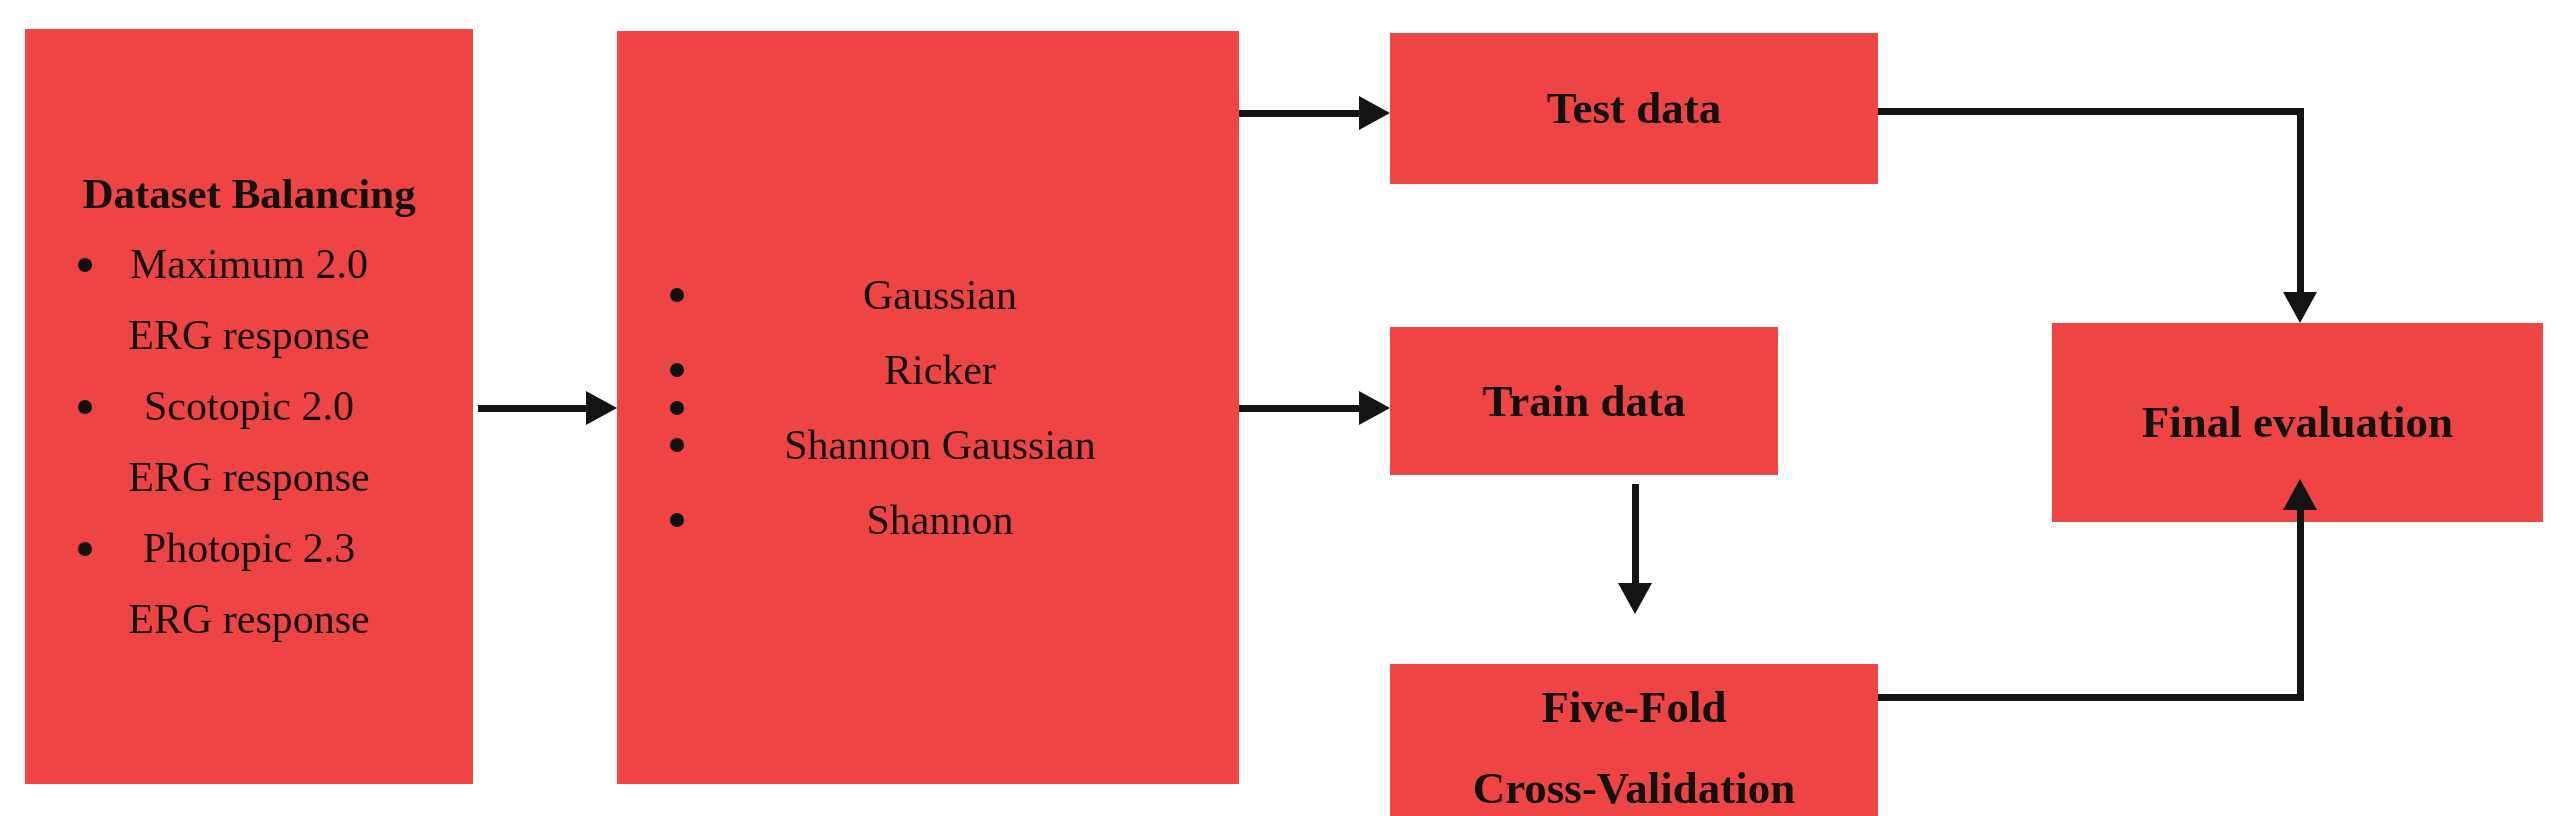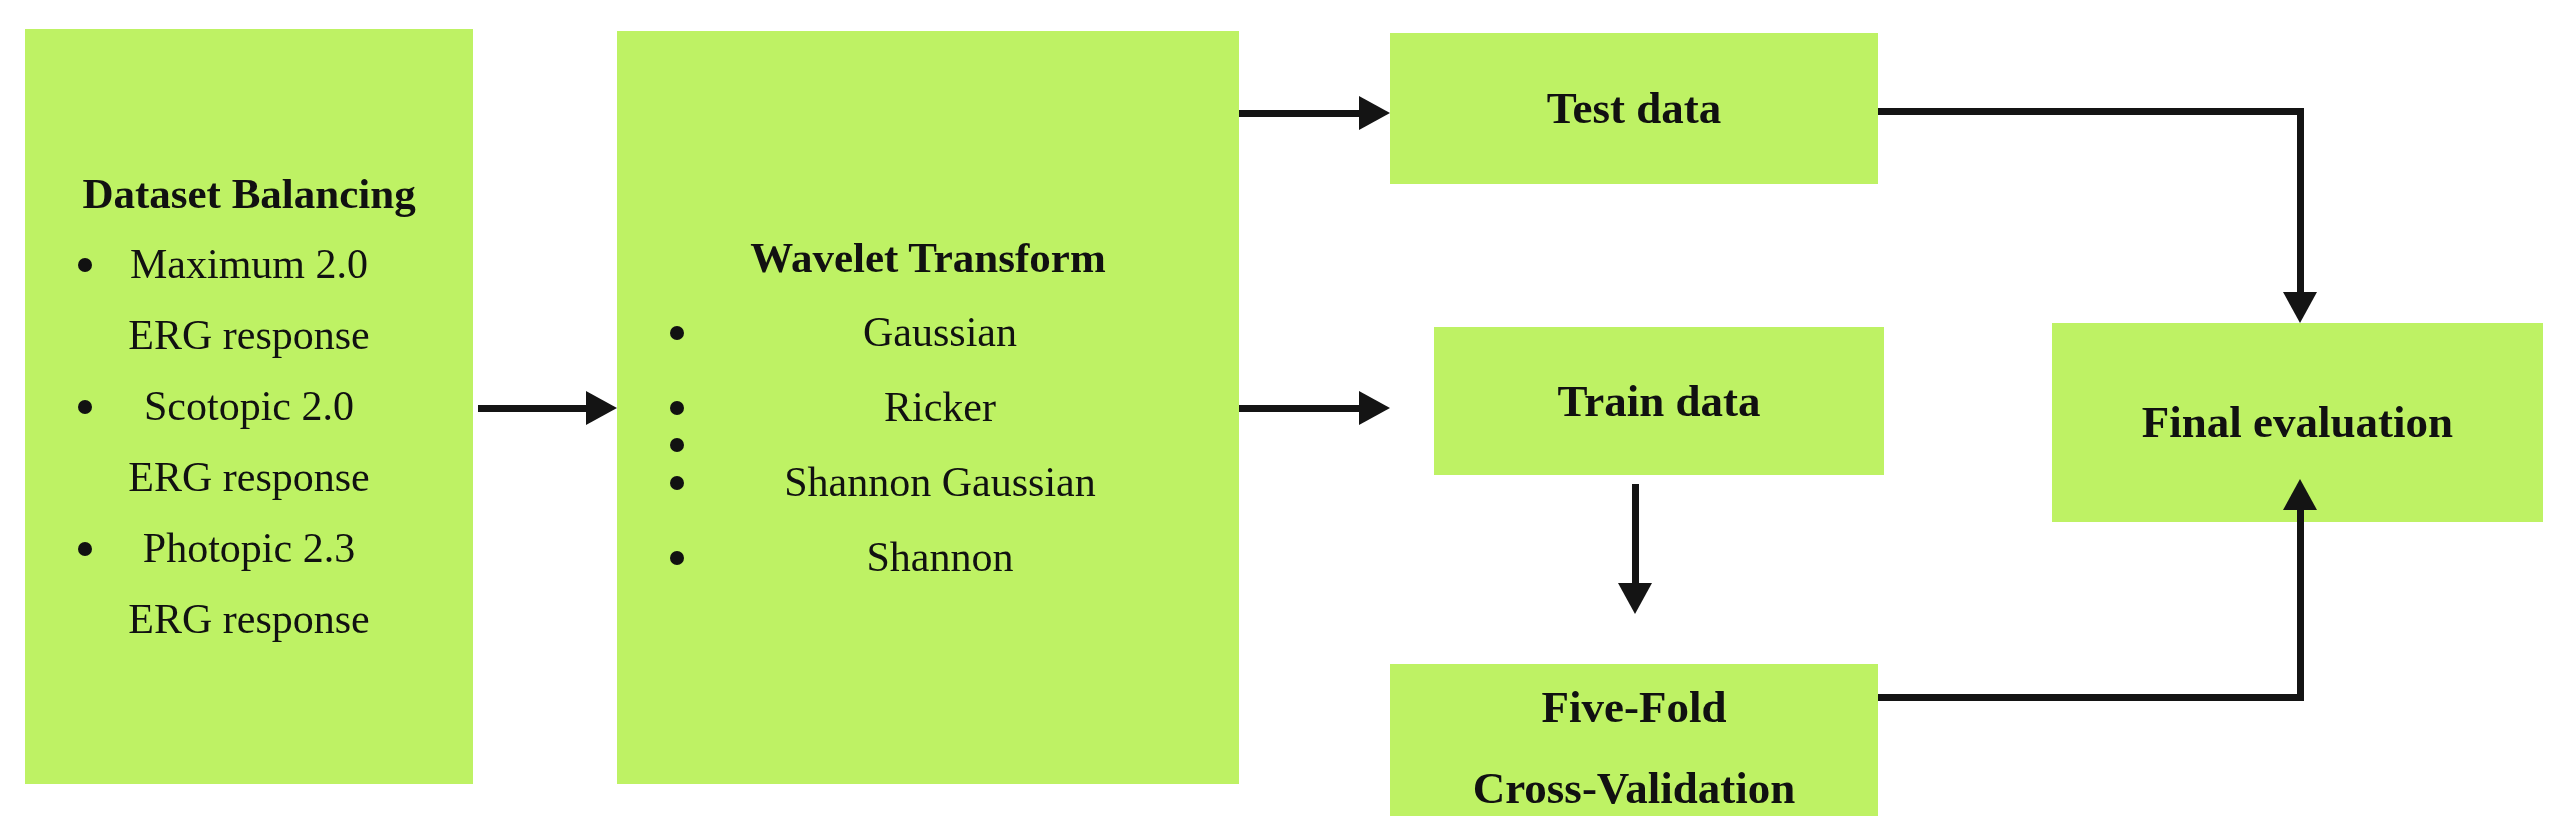--- a/index.html
+++ b/index.html
@@ -1,20 +1,20 @@
 <!DOCTYPE html>
 <html style="font-size:12.4px"><head>
 <meta charset="utf-8">
 <style>
   html,body{margin:0;padding:0;background:#ffffff;}
   body{width:2576px;height:816px;position:relative;overflow:hidden;
        font-family:"Liberation Serif", serif;color:#111111;}
   .canvas{position:absolute;left:0;top:0;width:2576px;height:816px;background:#ffffff;}
 
-  .gbox{position:absolute;background:#bef264;}
+  .gbox{position:absolute;background:#ef4444;}
 
   
   .listbox-content{width:100%;height:100%;display:flex;flex-direction:column;justify-content:center;}
   .box-title{font-weight:700;text-align:center;font-size:43px;line-height:71px;white-space:nowrap;}
   #box-wavelet .box-title{line-height:75px;}
   .li-row{position:relative;width:100%;text-align:center;font-size:42px;line-height:71px;white-space:nowrap;}
   #box-wavelet .li-row{line-height:75px;padding-left:12px;}
   .dot{position:absolute;left:53px;top:50%;transform:translateY(-50%);
        width:14px;height:14px;border-radius:50%;background:#111111;}
   .li-text{display:inline-block;}
@@ -48,36 +48,35 @@
           <div class="li-row"><span class="dot"></span><span class="li-text">Scotopic 2.0</span></div>
           <div class="li-row"><span class="li-text">ERG response</span></div>
           <div class="li-row"><span class="dot"></span><span class="li-text">Photopic 2.3</span></div>
           <div class="li-row"><span class="li-text">ERG response</span></div>
         </div>
     </div>
   </div>
 
   <div class="gbox" id="box-wavelet" style="left:617px;top:31px;width:622px;height:753px;">
     <div class="listbox-content">
-      <div class="box-title">Wavelet Transform</div>
       <div>
           <div class="li-row"><span class="dot"></span><span class="li-text">Gaussian</span></div>
           <div class="li-row"><span class="dot"></span><span class="li-text">Ricker</span></div>
           <div class="li-row"><span class="dot"></span></div>
           <div class="li-row"><span class="dot"></span><span class="li-text">Shannon Gaussian</span></div>
           <div class="li-row"><span class="dot"></span><span class="li-text">Shannon</span></div>
         </div>
     </div>
   </div>
 
   <div class="gbox labelbox" style="left:1390px;top:33px;width:488px;height:151px;">
     <div class="box-label">Test data</div>
   </div>
 
-  <div class="gbox labelbox" style="left:1390px;top:327px;width:450px;height:148px;margin-left:44px;">
+  <div class="gbox labelbox" style="left:1390px;top:327px;width:388px;height:148px;">
     <div class="box-label">Train data</div>
   </div>
 
   <div class="gbox labelbox" style="left:1390px;top:616px;width:488px;height:168px;margin-top:48px;">
     <div class="box-label">Five-Fold</div>
     <div class="box-label">Cross-Validation</div>
   </div>
 
   <div class="gbox labelbox" style="left:2052px;top:323px;width:491px;height:199px;">
     <div class="box-label">Final evaluation</div>

